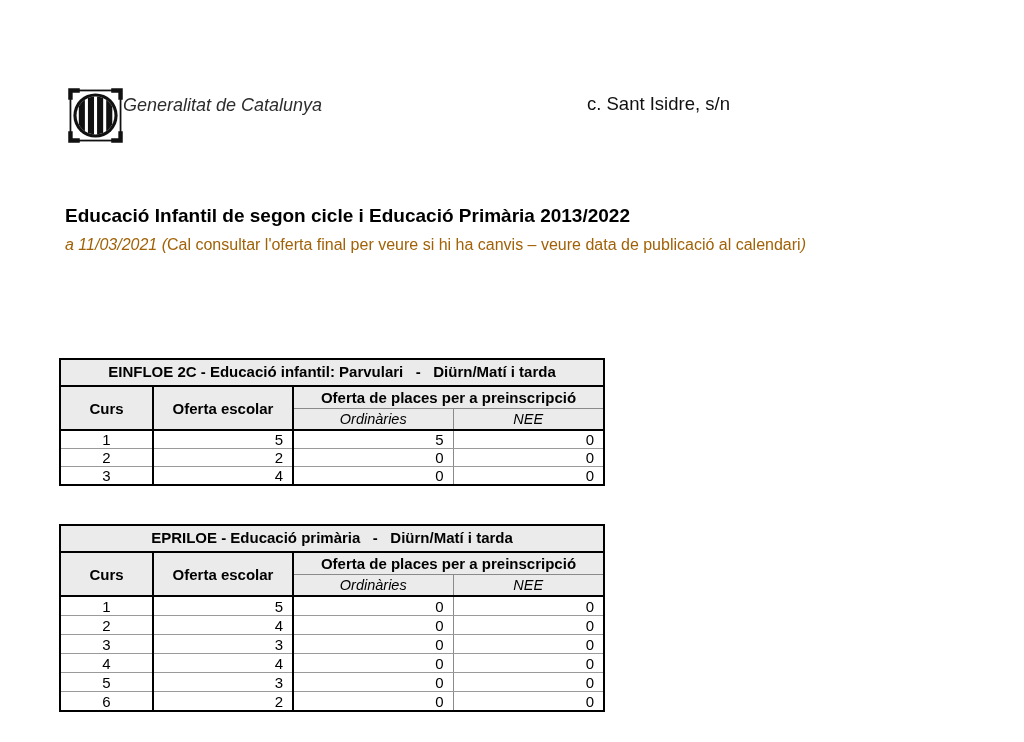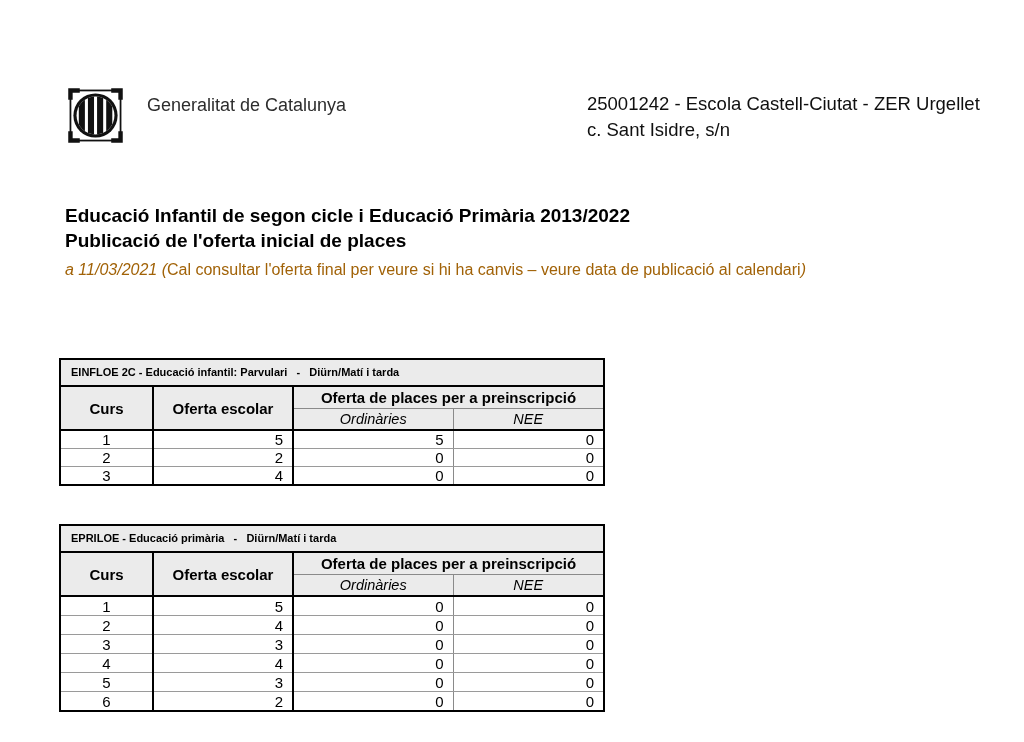--- a/index.html
+++ b/index.html
@@ -10,21 +10,21 @@
   }
   html,body{margin:0;padding:0;}
   body{
     width:1024px;height:742px;position:relative;background:#ffffff;
     font-family:"Liberation Sans", sans-serif;color:var(--text);overflow:hidden;
   }
 
   
   .brand{position:absolute;left:68px;top:88px;display:flex;align-items:flex-start;}
   .seal{width:55px;height:55px;flex:0 0 55px;}
-  .brand-text{margin-left:24px;margin-top:6px;}
+  .brand-text{margin-left:0;margin-top:6px;font-style:italic;}
   .brand-org{font-size:18px;line-height:22px;color:#2d2d2d;}
   .brand-dept{font-size:19.5px;line-height:25px;font-weight:bold;color:#000;}
 
   
   .school{position:absolute;left:587px;top:91px;font-size:18.5px;line-height:25.5px;color:#101010;}
 
   
   .titleblock{position:absolute;left:65px;top:203px;width:920px;}
   .titleblock h1,.titleblock h2{margin:0;font-size:19px;font-weight:bold;line-height:25px;color:#000;}
   .note{margin:7px 0 0;font-size:16px;line-height:20px;color:#a16207;}
@@ -38,21 +38,21 @@
   .t1{top:358px;}
   .t2{top:524px;}
   .offer-table col.c1{width:93px;}
   .offer-table col.c2{width:140px;}
   .offer-table col.c3{width:160px;}
   .offer-table col.c4{width:151px;}
   .offer-table td{padding:0;vertical-align:middle;}
 
   .t-title td{
     background:var(--header-bg);border-bottom:2px solid var(--border-strong);
-    font-weight:bold;font-size:11px;line-height:20px;padding:2px 10px 3px;
+    font-weight:bold;font-size:15px;line-height:20px;text-align:center;padding:2px 10px 3px;
   }
   .t-head td{
     background:var(--header-bg);font-weight:bold;font-size:15px;height:21px;text-align:center;
   }
   .t-subhead td{
     background:var(--header-bg);font-style:italic;font-size:14.5px;height:20px;text-align:center;
     border-bottom:2px solid var(--border-strong);
   }
   .bR2{border-right:2px solid var(--border-strong);}
   .bB2{border-bottom:2px solid var(--border-strong);}
@@ -88,27 +88,25 @@
           <rect x="38.9" y="5" width="6.2" height="46" fill="#111111"></rect>
         </g>
       </svg>
     </span>
     <div class="brand-text">
       <div class="brand-org">Generalitat de Catalunya</div>
     </div>
   </header>
 
   <div class="school">
-    <div>25001242 - Escola Castell-Ciutat - ZER Urgellet</div>
     <div>c. Sant Isidre, s/n</div>
   </div>
 
   <section class="titleblock">
     <h1>Educació Infantil de segon cicle i Educació Primària 2013/2022</h1>
-    <h2>Publicació de l'oferta inicial de places</h2>
     <p class="note"><span class="it">a 11/03/2021 (</span><span>Cal consultar l'oferta final per veure si hi ha canvis – veure data de publicació al calendari</span><span class="it">)</span></p>
   </section>
 
   <table class="offer-table t1">
     <colgroup>
         <col class="c1">
         <col class="c2">
         <col class="c3">
         <col class="c4">
       </colgroup>

